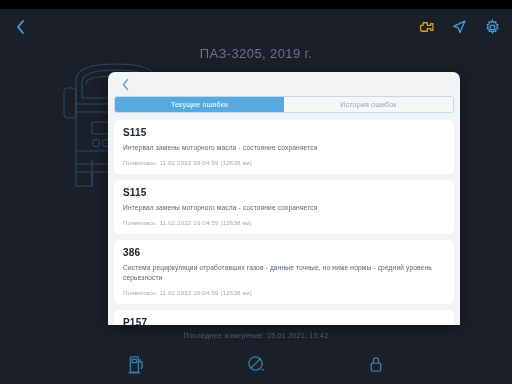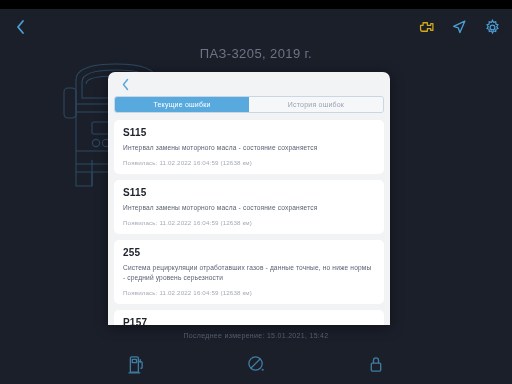--- a/index.html
+++ b/index.html
@@ -107,21 +107,21 @@
   .bnav-item {
     width: 34px; height: 30px;
     display: flex; align-items: center; justify-content: center;
     cursor: pointer;
   }
 
   
   .modal {
     position: absolute;
     left: 108px; top: 72px;
-    width: 282px; height: 253px;
+    width: 352px; height: 253px;
     background: #f2f3f5;
     border-radius: 7px 7px 0 0;
     overflow: hidden;
     z-index: 25;
     box-shadow: 0 2px 14px rgba(0,0,0,0.45);
   }
 
   .modal-header {
     height: 24px;
     position: relative;
@@ -284,21 +284,21 @@
         <div class="err-time">Появилась: 11.02.2022 16:04:59 (12638 км)</div>
       </div>
 
       <div class="errcard">
         <div class="err-code">S115</div>
         <div class="err-desc">Интервал замены моторного масла - состояние сохраняется</div>
         <div class="err-time">Появилась: 11.02.2022 16:04:59 (12638 км)</div>
       </div>
 
       <div class="errcard">
-        <div class="err-code">255</div>
+        <div class="err-code">386</div>
         <div class="err-desc">Система рециркуляции отработавших газов - данные точные, но ниже нормы - средний уровень серьезности</div>
         <div class="err-time">Появилась: 11.02.2022 16:04:59 (12638 км)</div>
       </div>
 
       <div class="errcard partial">
         <div class="err-code">P157</div>
       </div>
 
     </div>
   </div>

